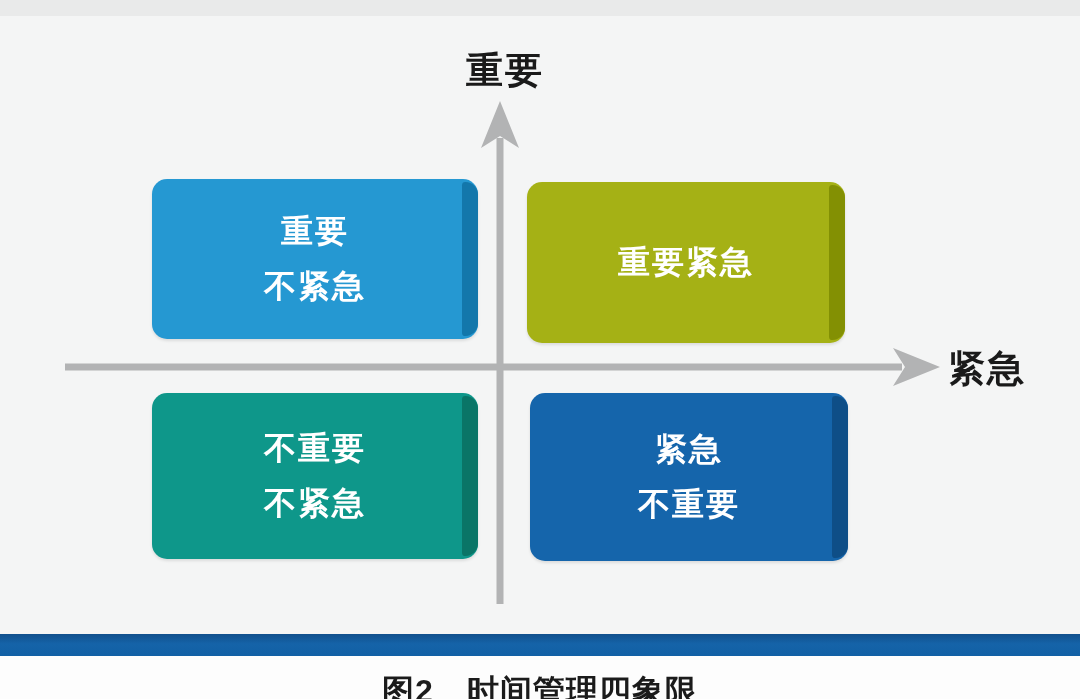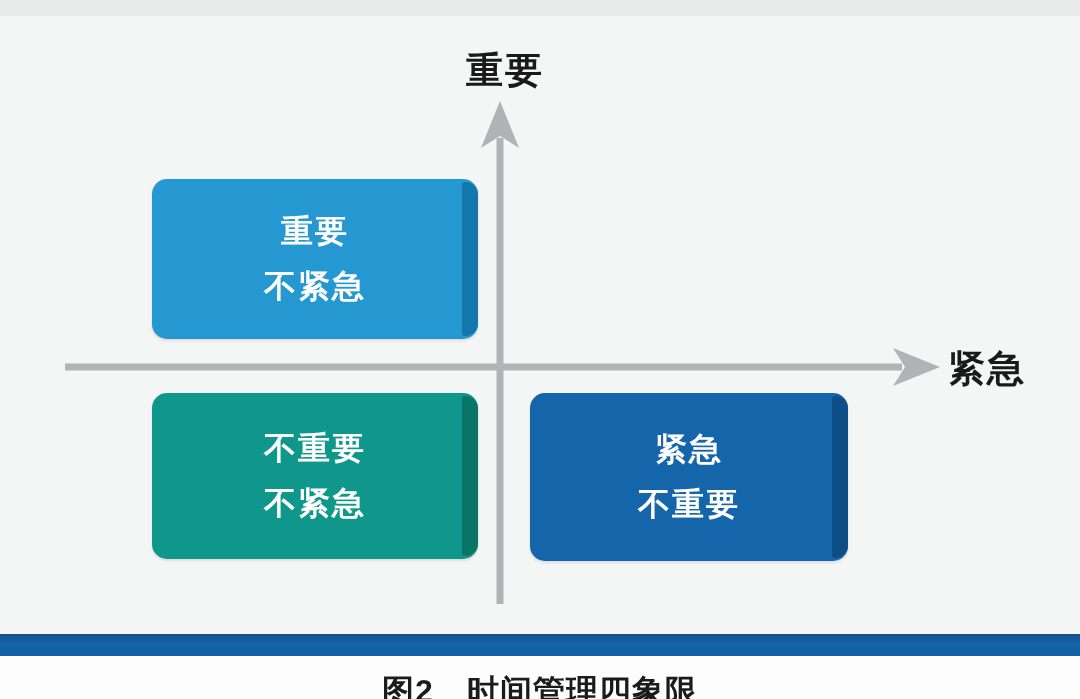--- a/index.html
+++ b/index.html
@@ -89,20 +89,23 @@
   </svg>
 
   <div class="axis-label y-axis-label">重要</div>
   <div class="axis-label x-axis-label">紧急</div>
 
   <div class="quad quad-tl" style="--face: #2598d2; --edge: #1377ab;">
     <div class="quad-line">重要</div>
     <div class="quad-line">不紧急</div>
   </div>
 
+  <div class="quad quad-tr" style="--face: #a5b115; --edge: #839003;">
+    <div class="quad-line">重要紧急</div>
+  </div>
 
   <div class="quad quad-bl" style="--face: #0e978a; --edge: #0a7567;">
     <div class="quad-line">不重要</div>
     <div class="quad-line">不紧急</div>
   </div>
 
   <div class="quad quad-br" style="--face: #1565ab; --edge: #0e4e87;">
     <div class="quad-line">紧急</div>
     <div class="quad-line">不重要</div>
   </div>

